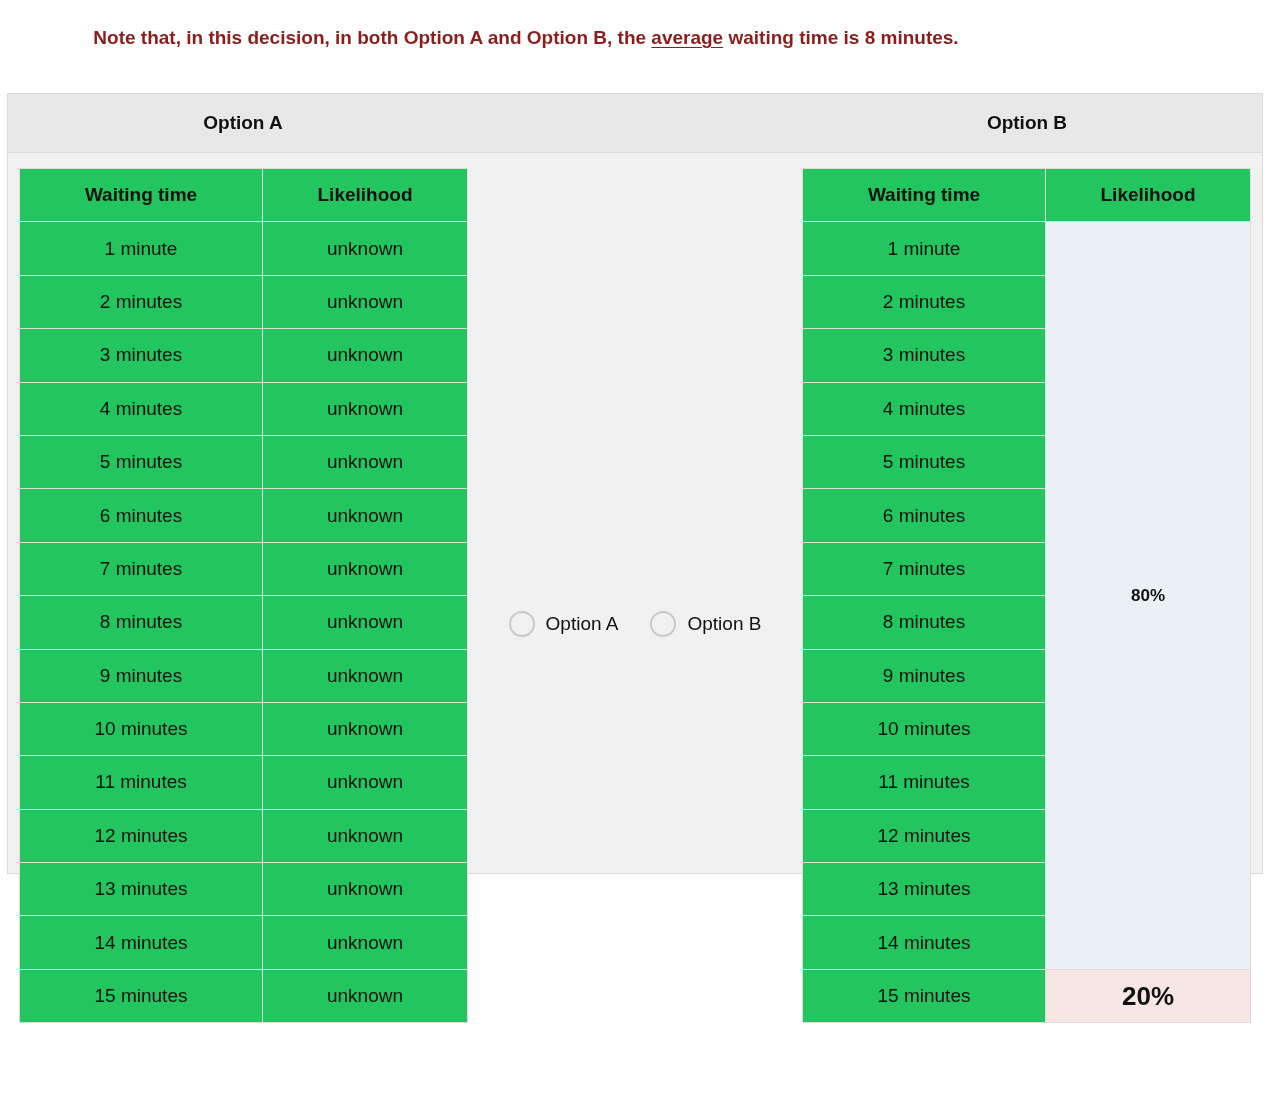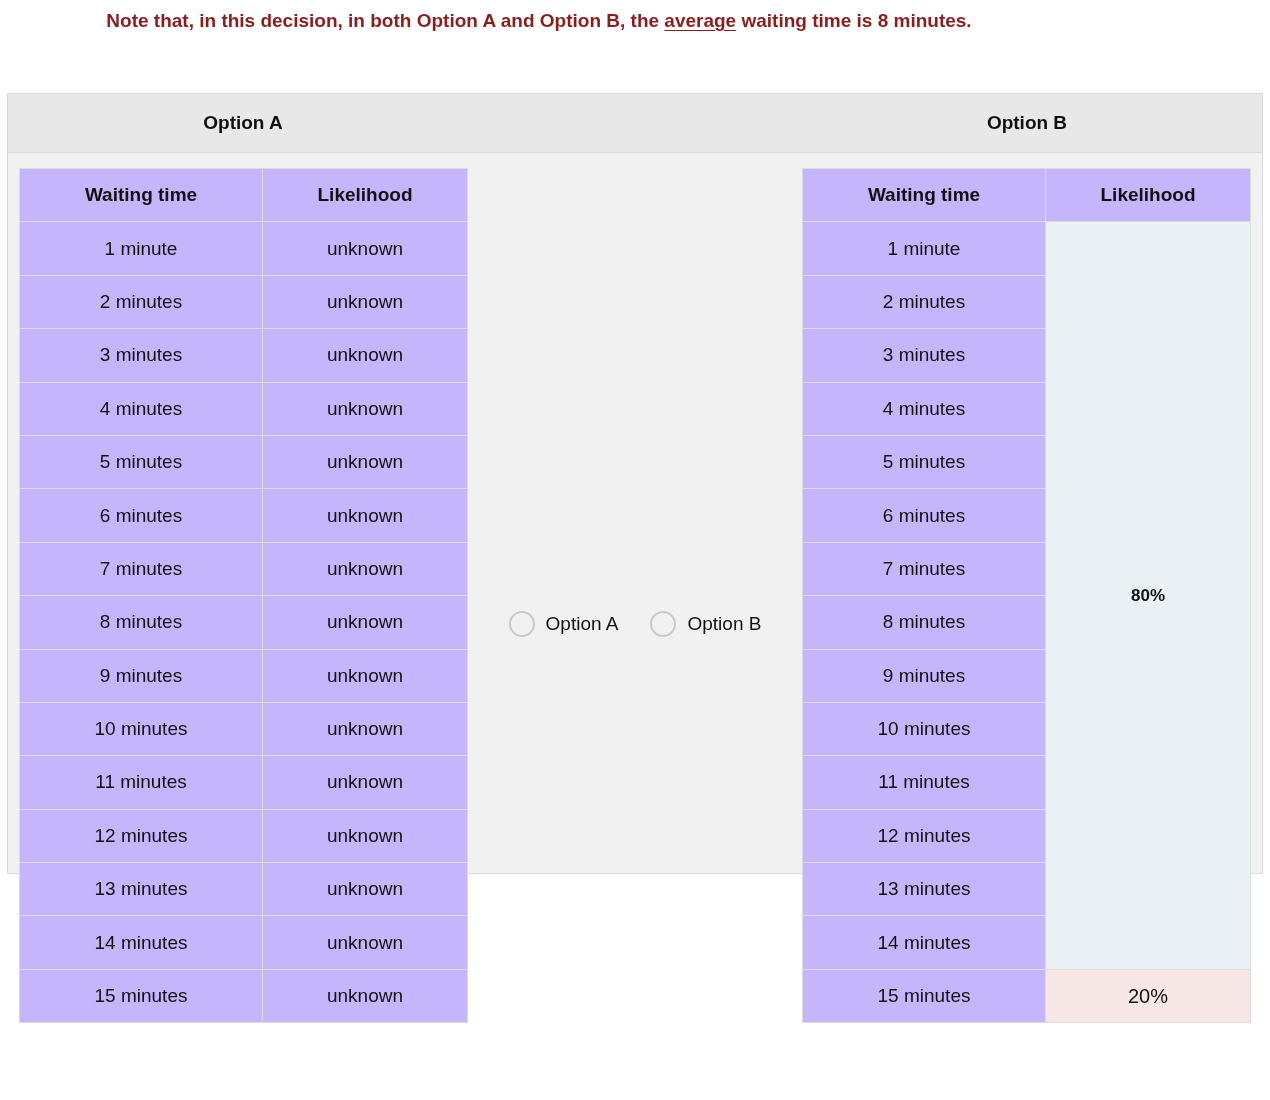--- a/index.html
+++ b/index.html
@@ -5,27 +5,26 @@
   * { box-sizing: border-box; }
   html, body {
     margin: 0; padding: 0;
     width: 1270px; height: 1100px;
     background: #ffffff;
     font-family: "Liberation Sans", sans-serif;
     color: #111111;
   }
   .note {
     position: absolute;
-    left: 0; top: 10px;
+    left: 0; top: 27px;
     width: 1052px;
     text-align: center;
     font-size: 19px;
     font-weight: bold;
     color: #8b1d1d;
-    margin-left: 13px;
   }
   .note .avg { text-decoration: underline; text-underline-offset: 3px; }
 
   .panel {
     position: absolute;
     left: 7px; top: 93px;
     width: 1256px; height: 781px;
     background: #f1f1f1;
     border: 1px solid #d9d9d9;
   }
@@ -44,35 +43,35 @@
   .panel-body {
     display: flex;
     align-items: flex-start;
     padding: 15px 11px 0 11px;
   }
 
   table.wt-table {
     width: 448px;
     border-collapse: collapse;
     table-layout: fixed;
-    background: #c4b5fd;
+    background: #22c55e;
   }
   .wt-table th, .wt-table td {
     border: 1px solid #dcdcdc;
     text-align: center;
     vertical-align: middle;
     font-size: 19px;
     height: 53.4px;
     padding: 0;
   }
   .wt-table th { font-weight: bold; }
   .col-wait { width: 243px; }
   .col-like { width: 205px; }
   td.cell-merged { font-weight: bold; font-size: 17px; }
-  td.cell-last   { font-weight: normal; font-size: 20px; }
+  td.cell-last   { font-weight: bold; font-size: 26px; }
 
   .mid-col {
     flex: 1;
     align-self: stretch;
     display: flex;
     align-items: center;
     justify-content: center;
     position: relative;
     top: 28px;
   }

